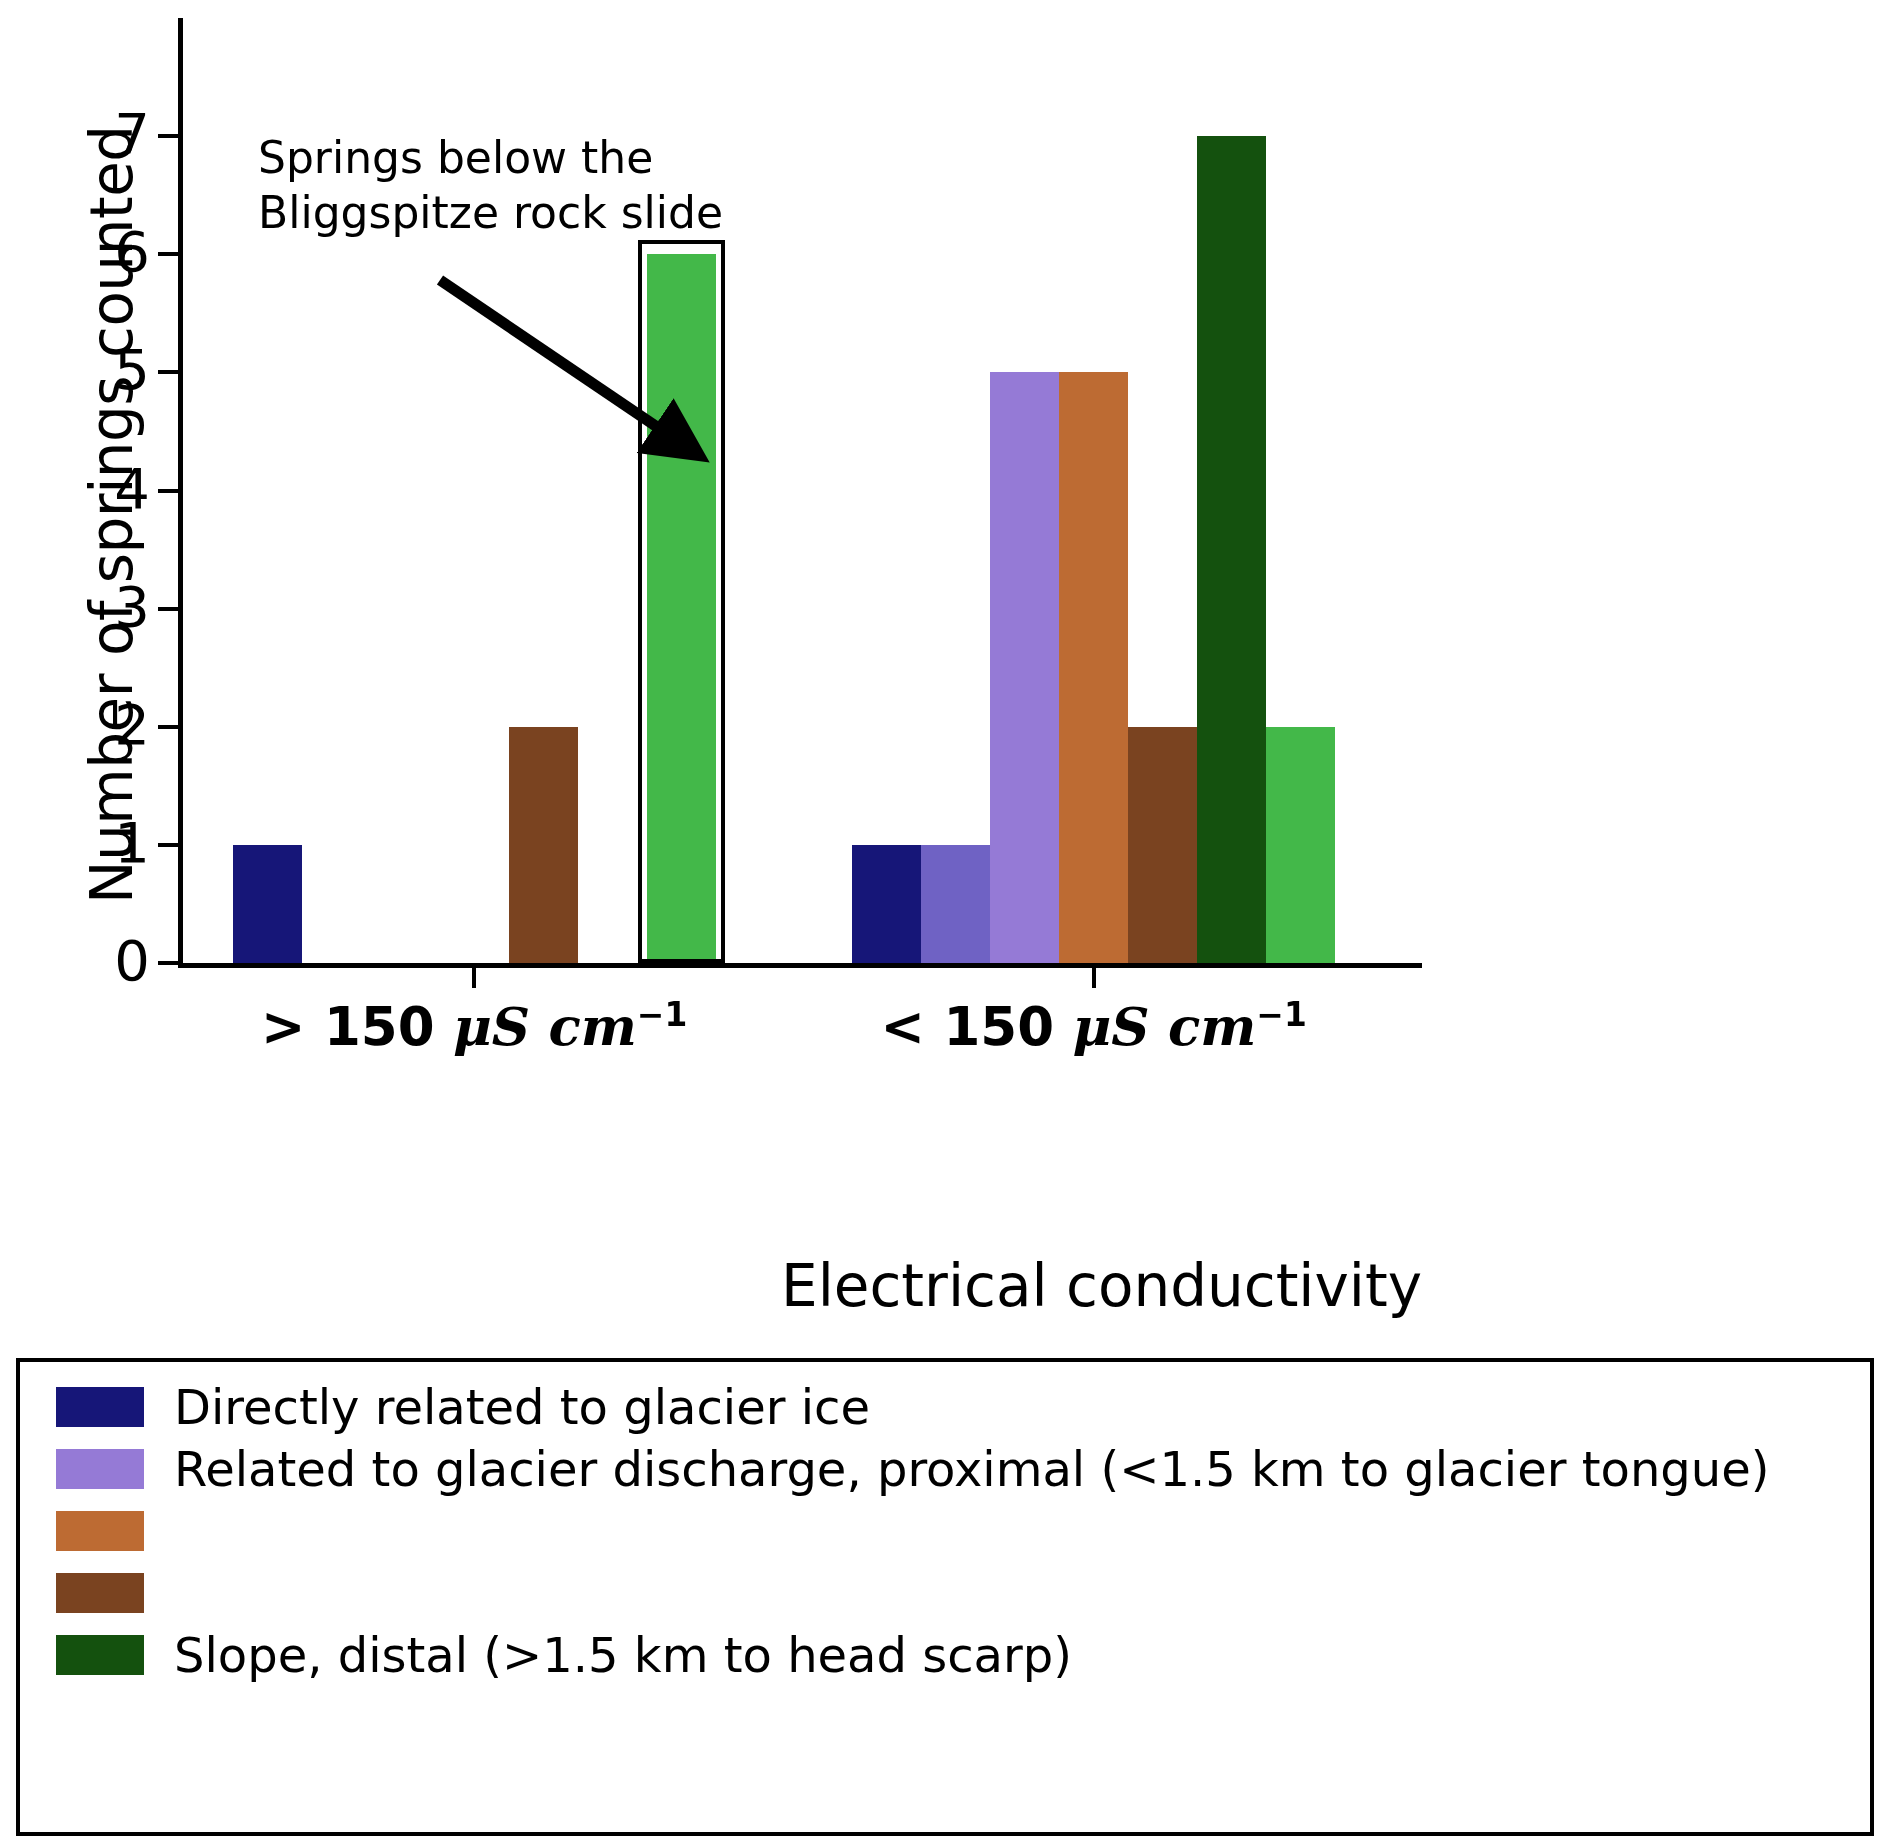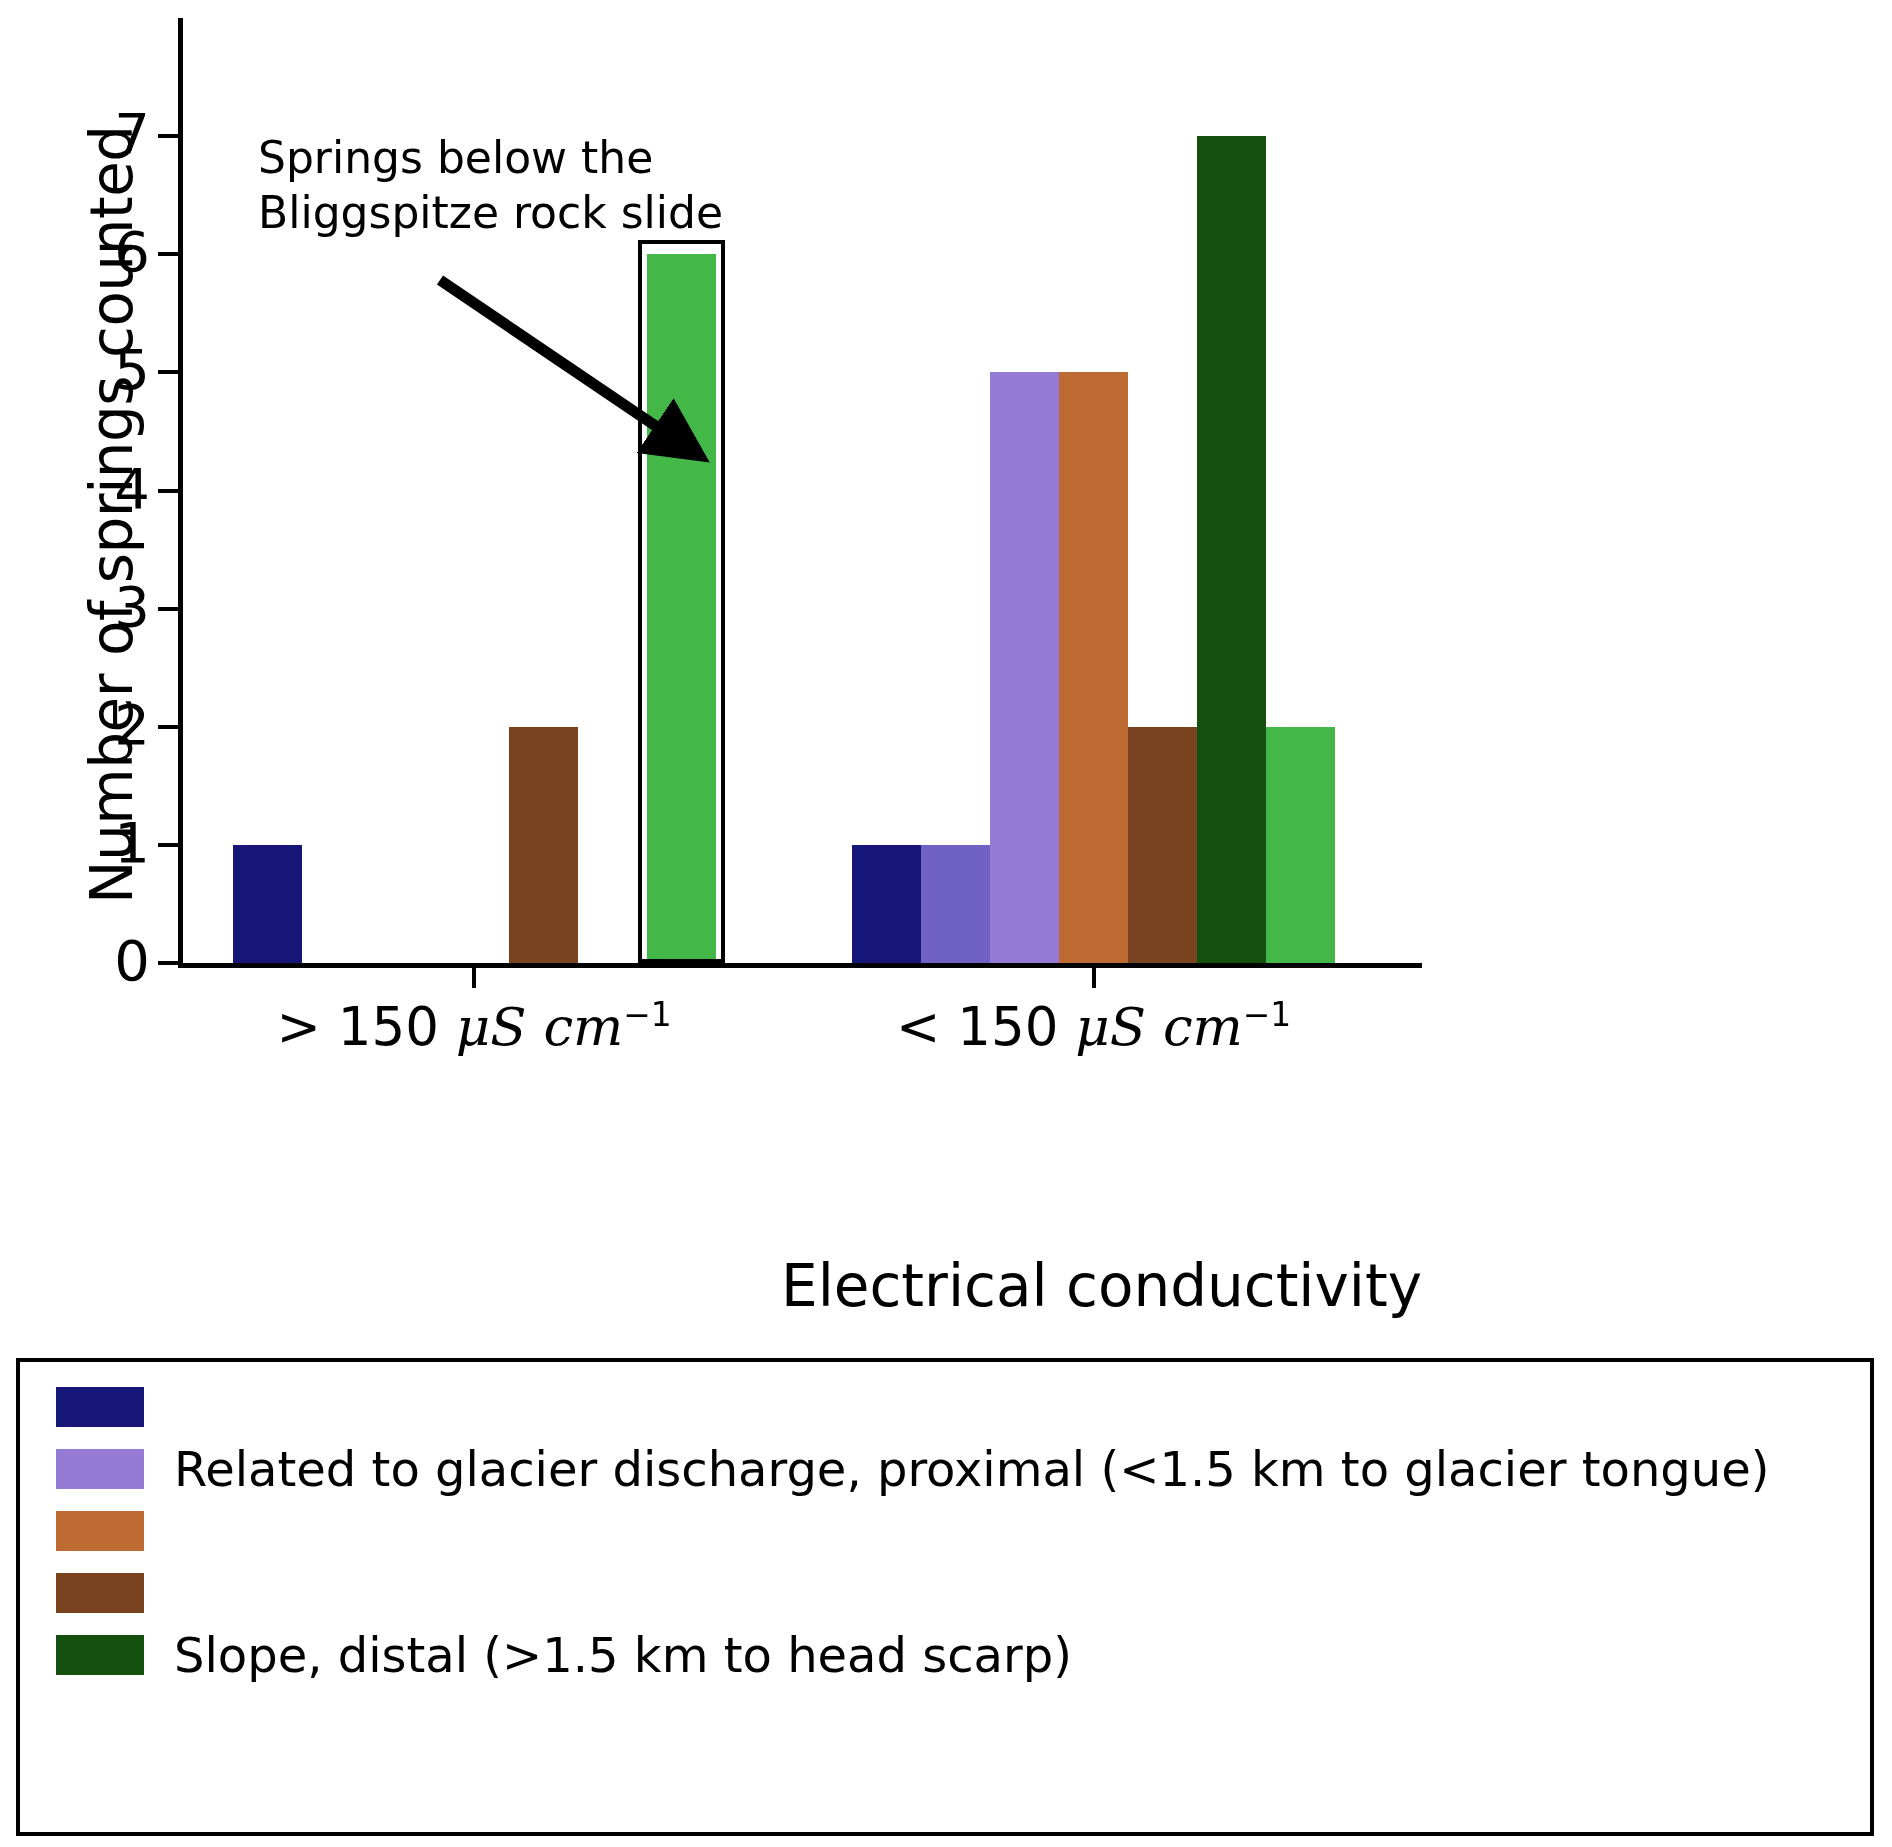--- a/index.html
+++ b/index.html
@@ -96,20 +96,21 @@
     height: 22px;
     background: #000;
   }
   .xtick-label {
     position: absolute;
     top: 995px;
     font-size: 53px;
     white-space: nowrap;
     text-align: center;
     transform: translateX(-50%);
+    font-weight: bold;
   }
   .xtick-label .mathit {
     font-family: "DejaVu Serif", serif;
     font-style: italic;
   }
   .xtick-label sup {
     font-size: 0.62em;
     vertical-align: super;
     font-family: "DejaVu Sans", sans-serif;
     font-style: normal;
@@ -260,20 +261,21 @@
         </marker>
       </defs>
       <line x1="10" y1="10" x2="236" y2="163" stroke="#000" stroke-width="11" marker-end="url(#ah)"></line>
     </svg>
 
   </div>
 
   <div class="legend" id="legend">
       <div class="legend-row">
         <div class="legend-swatch" style="background: rgb(22, 22, 120);"></div>
+        <div class="legend-text">Directly related to glacier ice</div>
       </div>
       <div class="legend-row">
         <div class="legend-swatch" style="background: rgb(149, 122, 214);"></div>
         <div class="legend-text">Related to glacier discharge, proximal (&lt;1.5 km to glacier tongue)</div>
       </div>
       <div class="legend-row">
         <div class="legend-swatch" style="background: rgb(189, 107, 51);"></div>
       </div>
       <div class="legend-row">
         <div class="legend-swatch" style="background: rgb(122, 67, 32);"></div>

